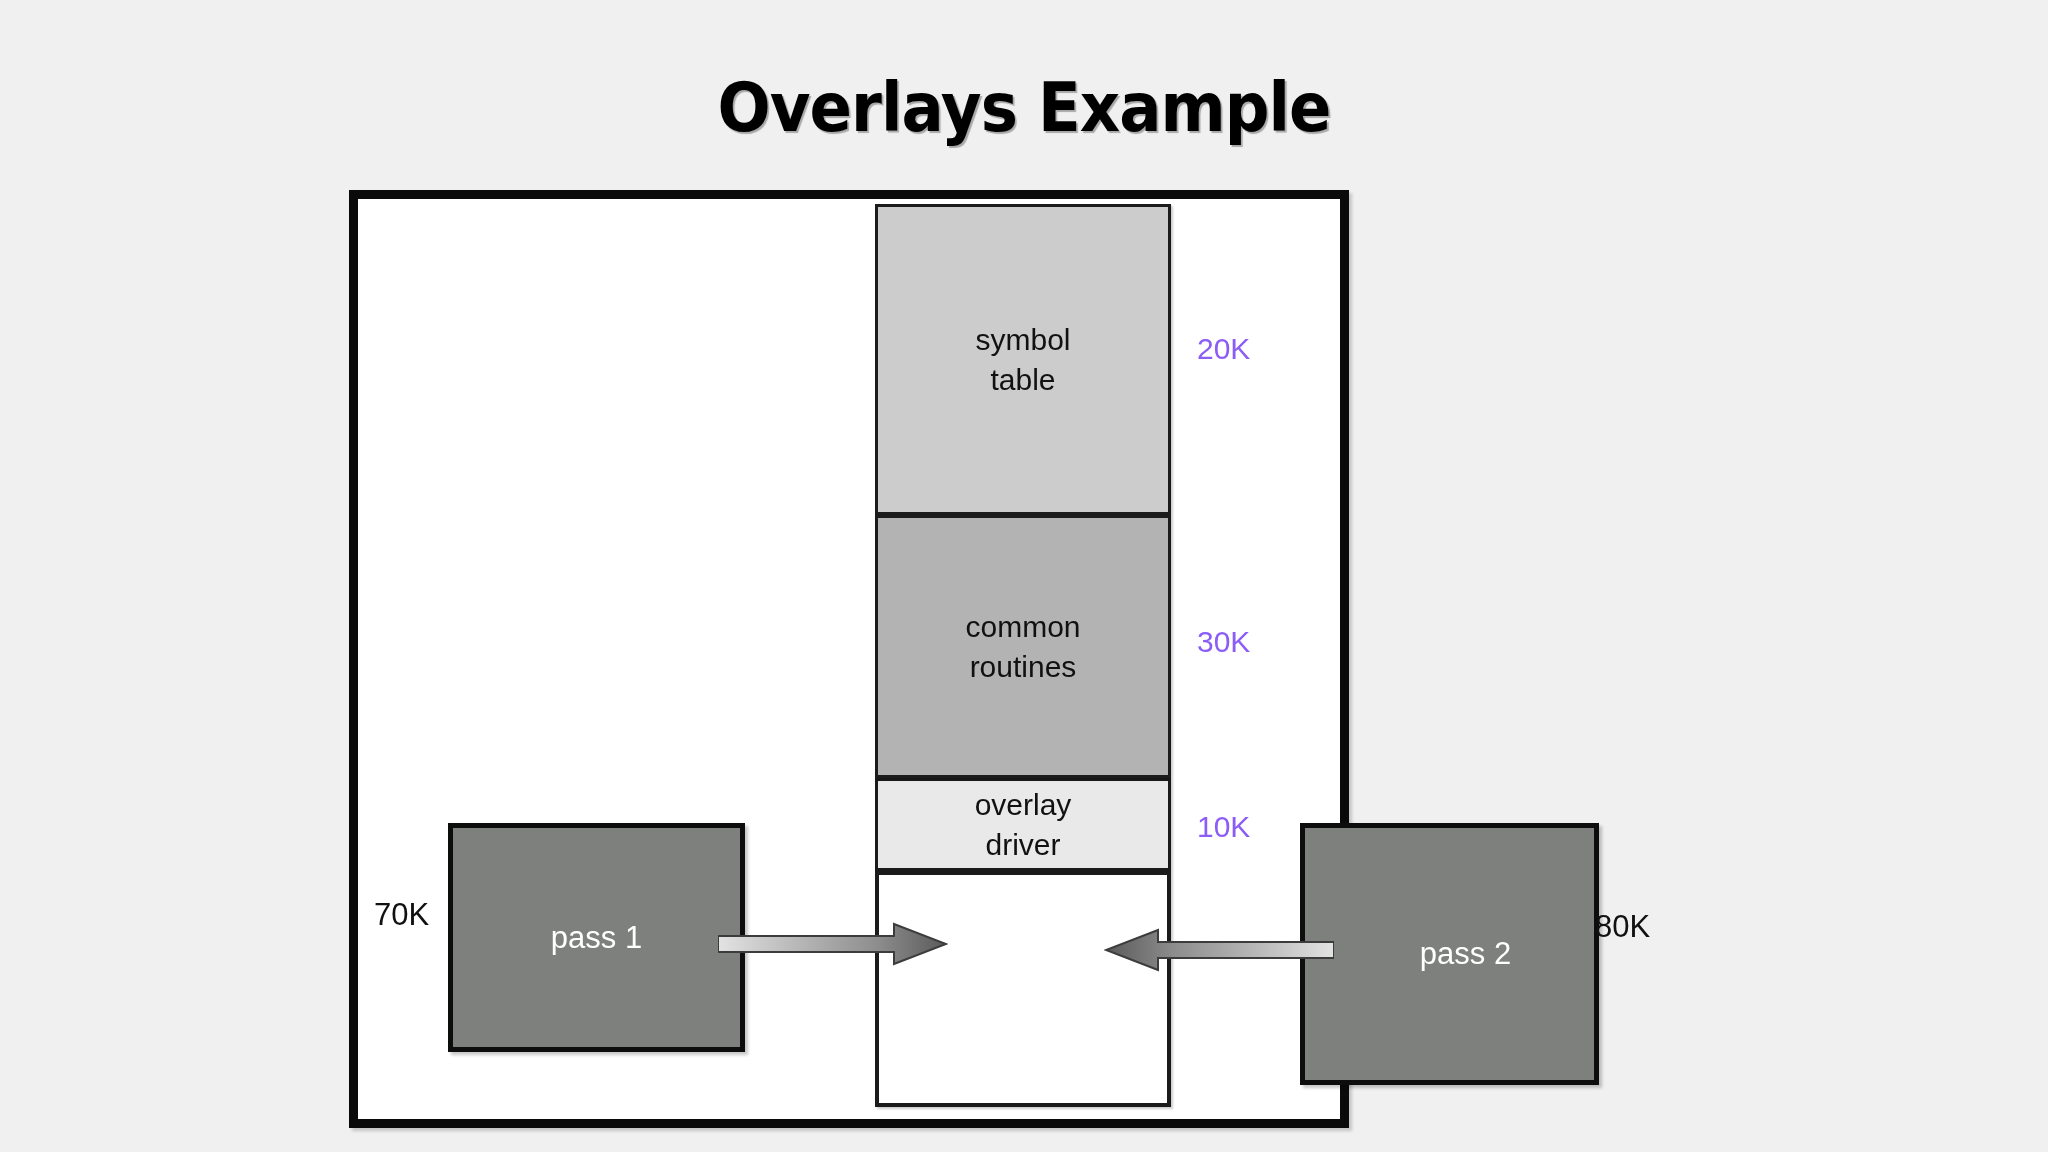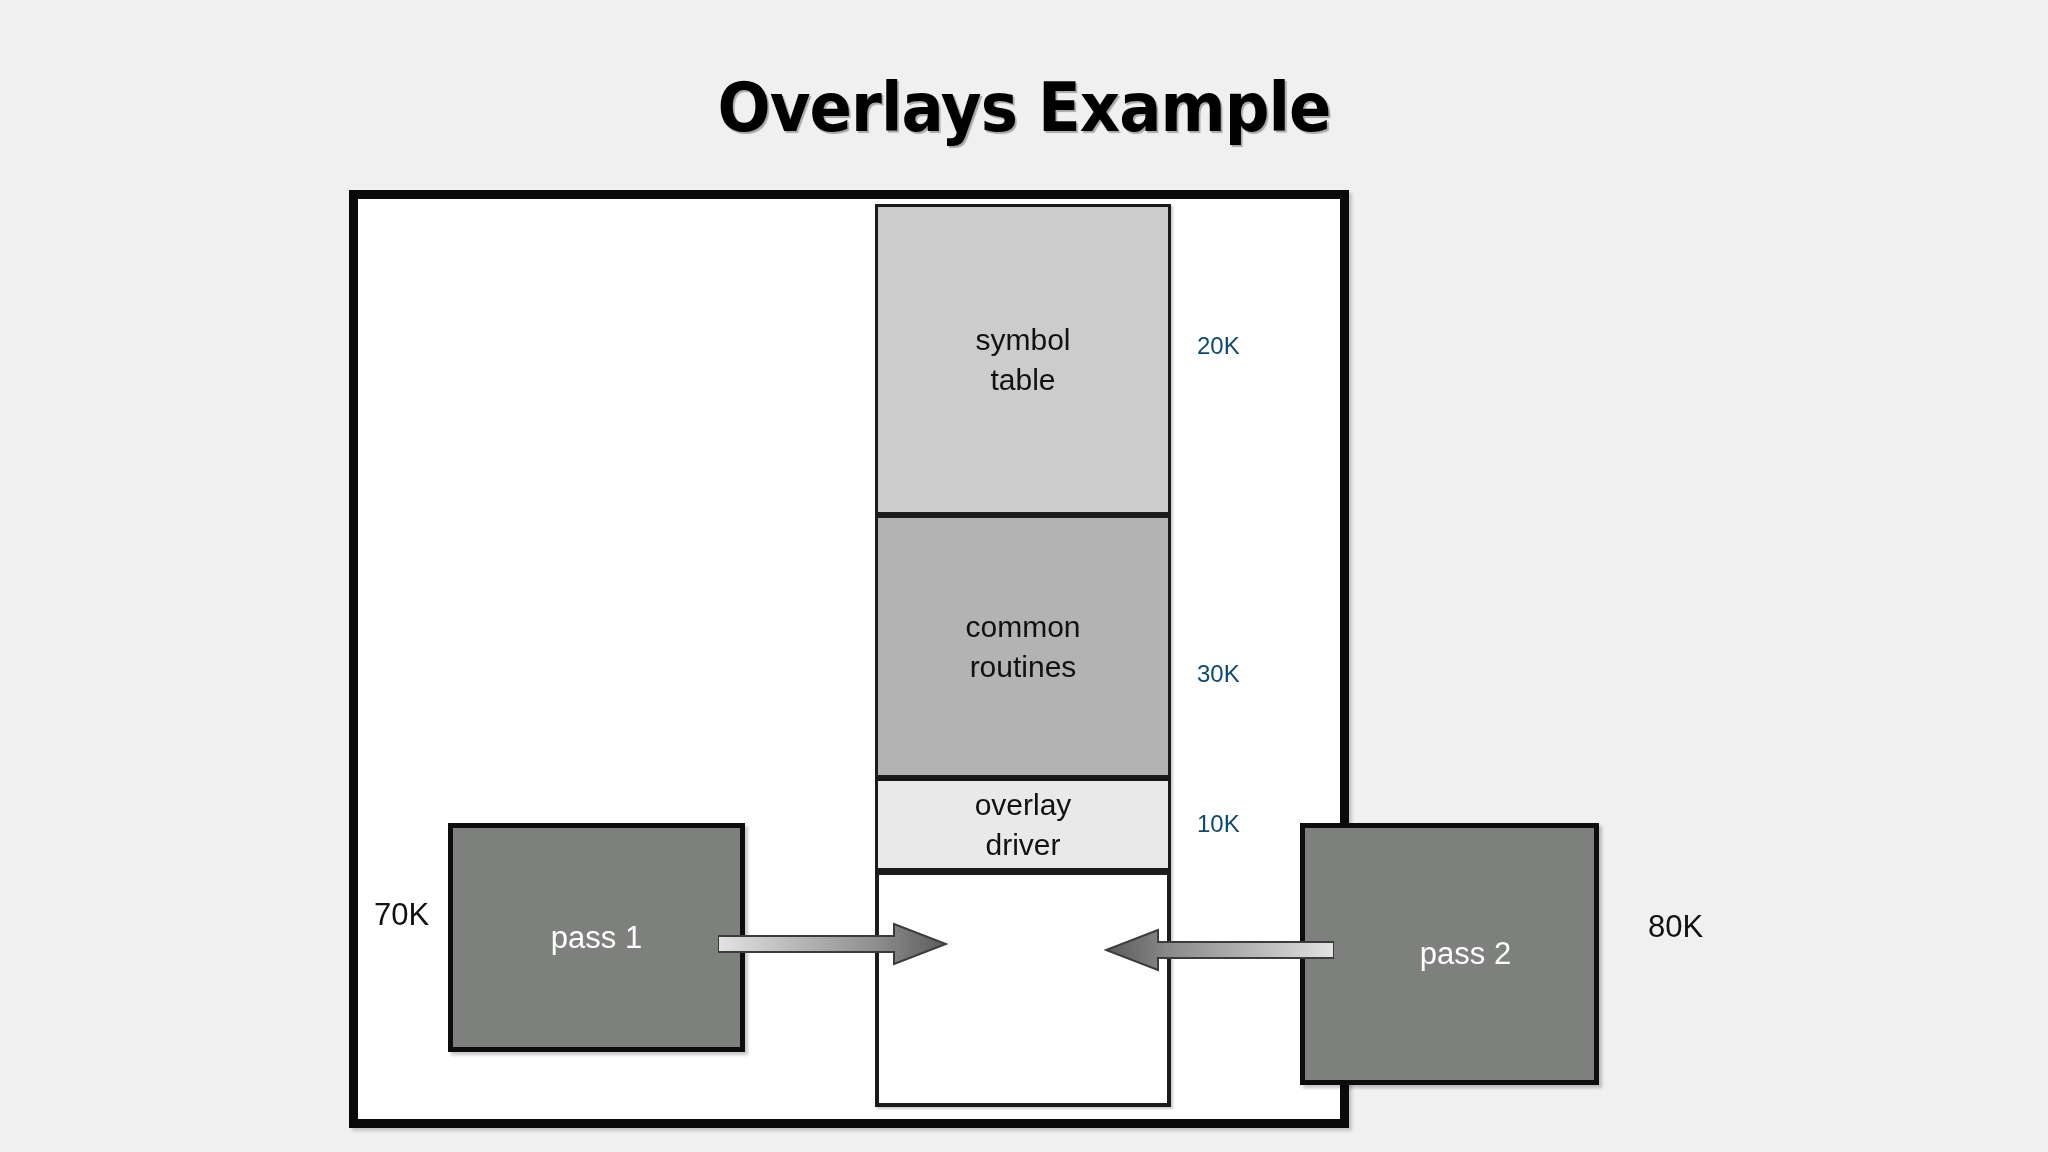--- a/index.html
+++ b/index.html
@@ -92,26 +92,26 @@
     top: 667px;
     height: 236px;
     background: #ffffff;
     border-width: 4px;
   }
 
   
   .size-label {
     position: absolute;
     left: 1197px;
-    font-size: 24px;
-    color: #0c4a6e;
+    font-size: 30px;
+    color: #8b5cf6;
     white-space: nowrap;
   }
   .size-symbol { top: 332px; }
-  .size-common { top: 660px; text-align: center; }
+  .size-common { top: 625px; text-align: center; }
   .size-driver { top: 810px; text-align: center; }
 
   
   .pass-box {
     position: absolute;
     background: #7e807d;
     border: 5px solid #0d0d0d;
     box-sizing: border-box;
     display: flex;
     align-items: center;
@@ -137,21 +137,21 @@
 
   
   .side-label {
     position: absolute;
     font-size: 31px;
     color: #111111;
     white-space: nowrap;
     text-align: right;
   }
   .label-left  { left: 374px;  top: 897px; }
-  .label-right { left: 1648px; top: 909px; }
+  .label-right { left: 1595px; top: 909px; }
 
   
   .arrow {
     position: absolute;
   }
   .arrow-right { left: 718px; top: 922px; width: 230px; height: 44px; }
   .arrow-left  { left: 1104px; top: 928px; width: 230px; height: 44px; }
 </style>
 </head>
 <body>

